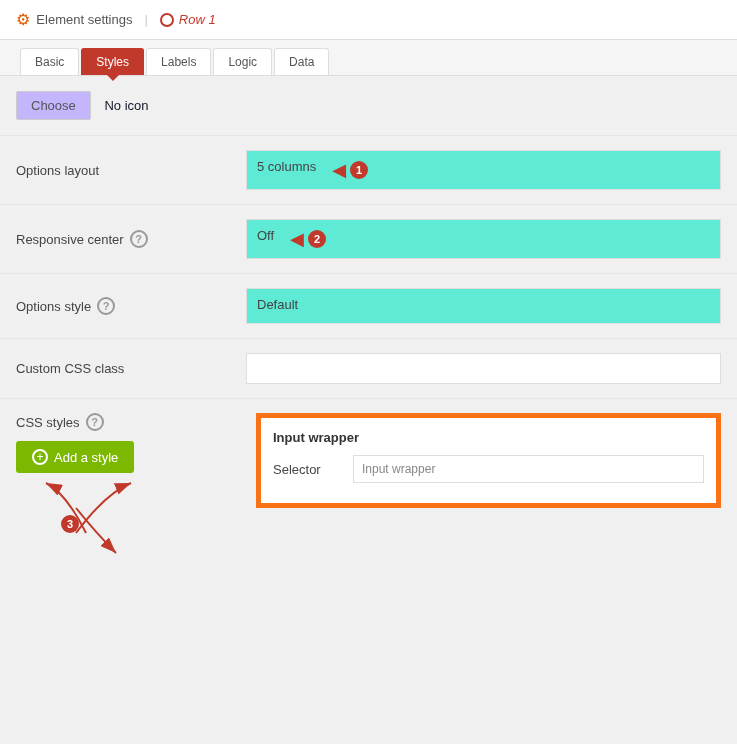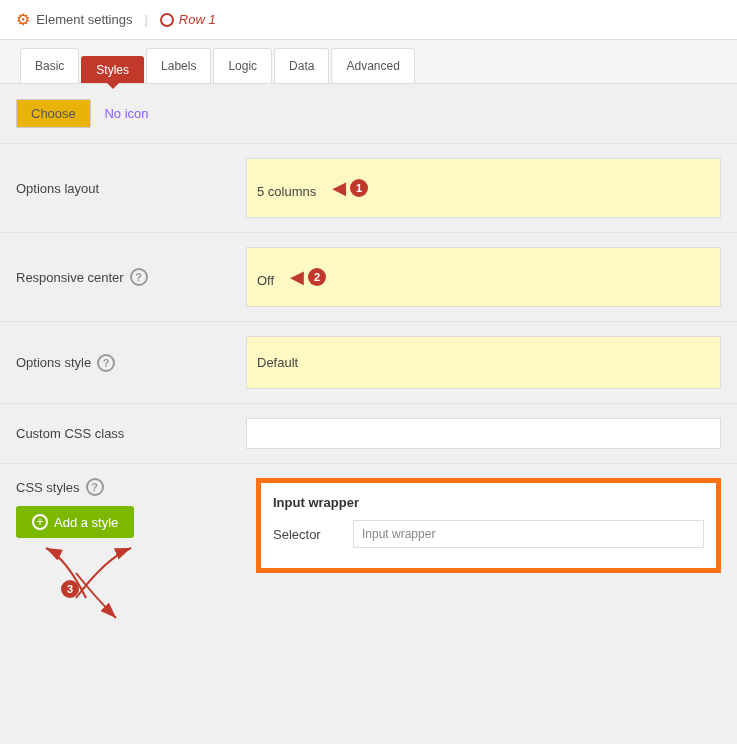--- a/index.html
+++ b/index.html
@@ -66,21 +66,20 @@
       font-size: 12px;
       color: #555;
       border-bottom: none;
       border-radius: 3px 3px 0 0;
     }
     .tab.active {
       background: #c0392b;
       color: #fff;
       border-color: #c0392b;
       position: relative;
-      margin-top: 8px;
     }
     .tab.active::after {
       content: '';
       position: absolute;
       bottom: -6px;
       left: 50%;
       transform: translateX(-50%);
       width: 0;
       height: 0;
       border-left: 6px solid transparent;
@@ -112,42 +111,42 @@
       gap: 6px;
       flex-shrink: 0;
     }
     .form-control {
       flex: 1;
     }
 
     
     .choose-btn {
       border: 1px solid #ccc;
-      background: #eab308;
+      background: #c4b5fd;
       padding: 6px 14px;
       cursor: pointer;
       font-size: 13px;
       color: #555;
       border-radius: 2px;
     }
     .no-icon-text {
       margin-left: 10px;
-      color: #8b5cf6;
+      color: #0f172a;
       font-size: 13px;
     }
 
     
     .field-box {
-      background: #fef9c3;
+      background: #5eead4;
       border: 1px solid #ddd;
-      padding: 18px 10px;
+      padding: 8px 10px;
       font-size: 13px;
       color: #444;
       display: flex;
-      align-items: flex-end;
+      align-items: flex-start;
       gap: 8px;
       width: 100%;
       min-height: 36px;
     }
 
     
     .red-arrow {
       display: inline-flex;
       align-items: center;
       gap: 4px;
@@ -292,21 +291,20 @@
     <span>Row 1</span>
   </div>
 </div>
 
 <div class="tabs">
   <button class="tab">Basic</button>
   <button class="tab active">Styles</button>
   <button class="tab">Labels</button>
   <button class="tab">Logic</button>
   <button class="tab">Data</button>
-  <button class="tab">Advanced</button>
 </div>
 
 <div class="main">
 
   <div class="form-row">
     <div class="form-control">
       <button class="choose-btn">Choose</button>
       <span class="no-icon-text">No icon</span>
     </div>
   </div>

